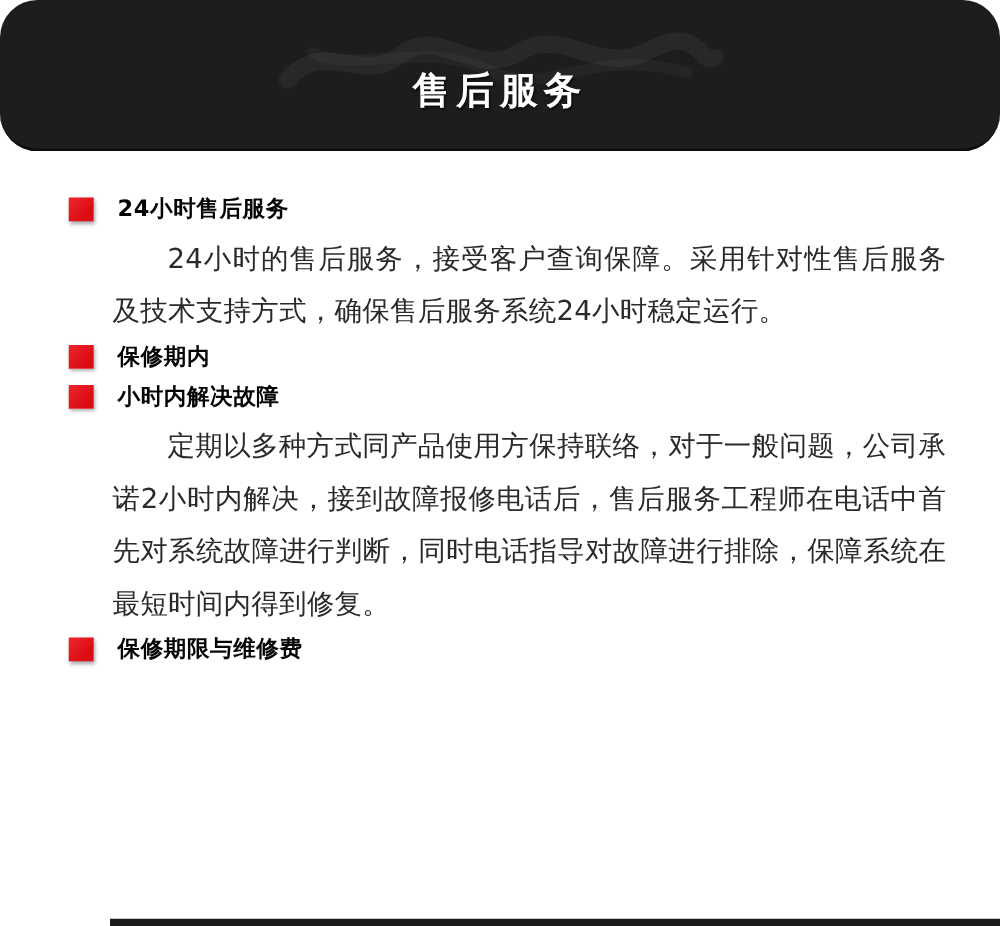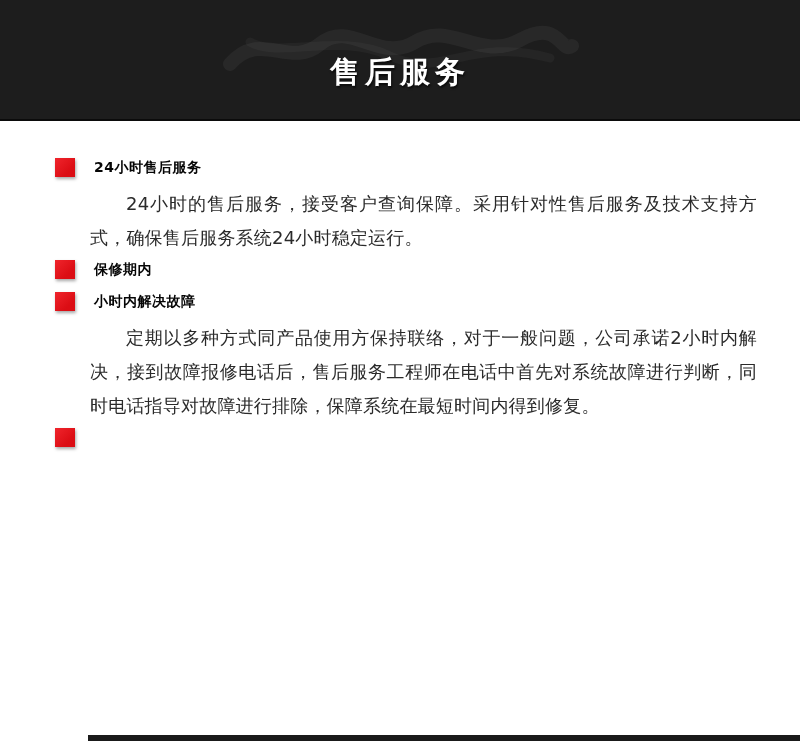--- a/index.html
+++ b/index.html
@@ -16,20 +16,21 @@
     overflow: hidden;
   }
 
   
   .banner {
     position: relative;
     height: 119px;
     background: #1d1d1d;
     border-bottom: 2px solid #0b0b0b;
     overflow: hidden;
+    border-radius: 30px;
   }
   .banner-title {
     position: absolute;
     top: 52px;
     left: 0;
     width: 100%;
     margin: 0;
     text-align: center;
     color: #ffffff;
     font-size: 30px;
@@ -61,32 +62,32 @@
   }
   .bullet {
     flex: 0 0 auto;
     width: 20px;
     height: 19px;
     background: linear-gradient(135deg, #f0252c 0%, #db0d14 70%);
     box-shadow: 1px 2px 3px rgba(0,0,0,0.35);
   }
   .section-title {
     margin: 0;
-    font-size: 14px;
+    font-size: 18px;
     line-height: 25px;
     font-weight: 700;
     color: #050505;
     letter-spacing: 0.5px;
   }
   .section p {
     margin: 0 0 2px 0;
     padding-left: 35px;
     text-indent: 2em;
-    font-size: 18px;
-    line-height: 34px;
+    font-size: 22px;
+    line-height: 42px;
     color: #2a2a2a;
     text-align: justify;
     letter-spacing: 0.2px;
   }
 
   
   .bottom-strip {
     position: absolute;
     left: 88px;
     right: 0;
@@ -129,20 +130,21 @@
       <div class="section-head">
         <span class="bullet"></span>
         <h2 class="section-title">小时内解决故障</h2>
       </div>
       <p>定期以多种方式同产品使用方保持联络，对于一般问题，公司承诺2小时内解决，接到故障报修电话后，售后服务工程师在电话中首先对系统故障进行判断，同时电话指导对故障进行排除，保障系统在最短时间内得到修复。</p>
     </section>
 
     <section class="section">
       <div class="section-head">
         <span class="bullet"></span>
+        <h2 class="section-title">保修期限与维修费</h2>
       </div>
     </section>
 
   </main>
 
   <div class="bottom-strip"></div>
 
 </div>
 
 </body></html>

